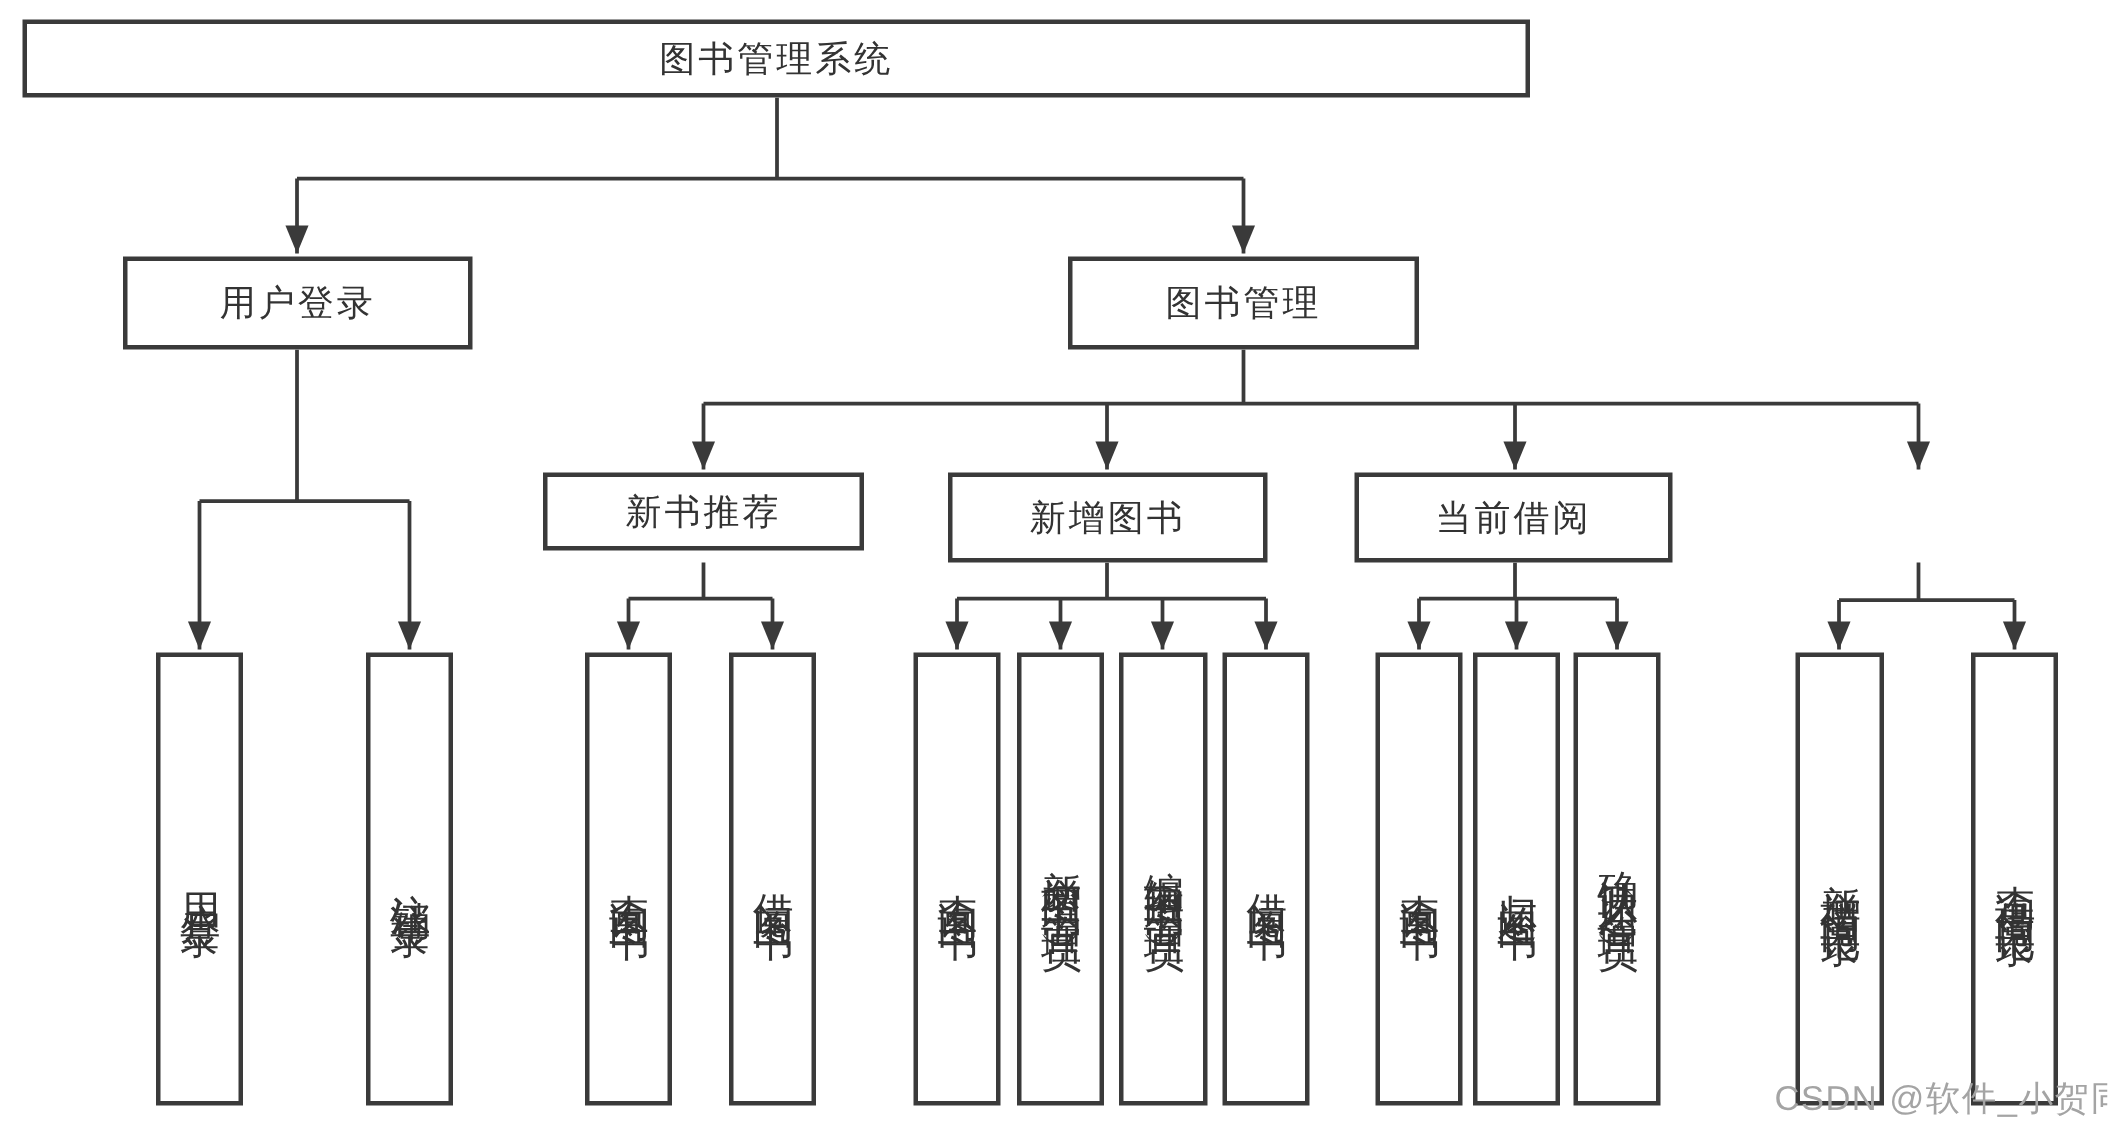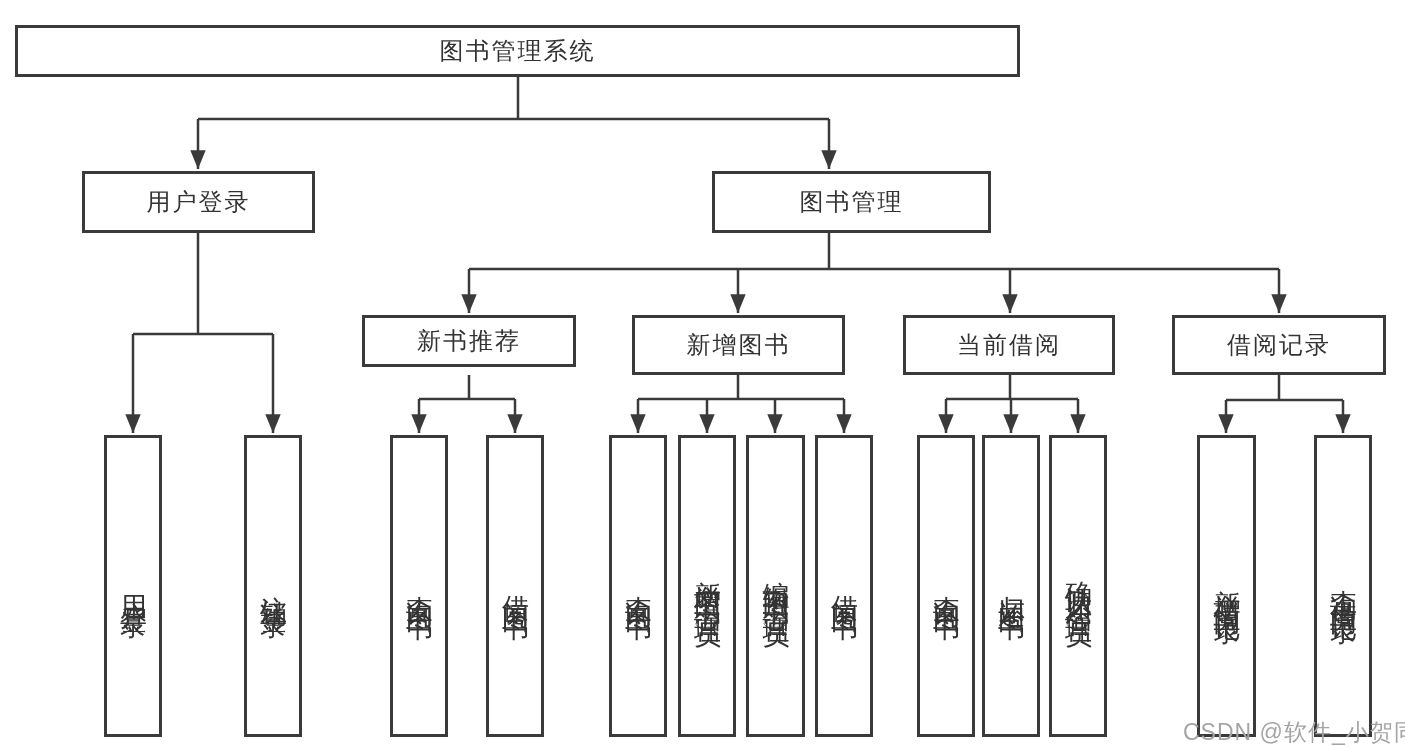--- a/index.html
+++ b/index.html
@@ -89,42 +89,39 @@
       <line x1="946" y1="399" x2="946" y2="433" marker-end="url(#arrow)"></line>
       <line x1="1011" y1="399" x2="1011" y2="433" marker-end="url(#arrow)"></line>
       <line x1="1078" y1="399" x2="1078" y2="433" marker-end="url(#arrow)"></line>
 
       <path d="M1279 375 V400 M1226 400 H1343"></path>
       <line x1="1226" y1="400" x2="1226" y2="433" marker-end="url(#arrow)"></line>
       <line x1="1343" y1="400" x2="1343" y2="433" marker-end="url(#arrow)"></line>
     </g>
   </svg>
 
-  <div class="node h-node" style="left:15px; top:13px; width:1005px; height:52px;margin-top:12px;">
+  <div class="node h-node" style="left:15px; top:13px; width:1005px; height:52px;">
     <span>图书管理系统</span>
   </div>
 
   <div class="node h-node" style="left:82px; top:171px; width:233px; height:62px;">
     <span>用户登录</span>
   </div>
-  <div class="node h-node" style="left:712px; top:171px; width:279px; height:62px;">
+  <div class="node h-node" style="left:712px; top:171px; width:234px; height:62px;">
     <span>图书管理</span>
   </div>
 
   <div class="node h-node" style="left:362px; top:315px; width:214px; height:52px;">
     <span>新书推荐</span>
   </div>
   <div class="node h-node" style="left:632px; top:315px; width:213px; height:60px;">
     <span>新增图书</span>
   </div>
   <div class="node h-node" style="left:903px; top:315px; width:212px; height:60px;">
     <span>当前借阅</span>
-  </div>
-  <div class="node h-node" style="left:1172px; top:315px; width:214px; height:60px;">
-    <span>借阅记录</span>
   </div>
 
   <div class="node v-node" style="left:104px; top:435px; width:58px; height:302px;">
     <span class="vtext">用户登录</span>
   </div>
   <div class="node v-node" style="left:244px; top:435px; width:58px; height:302px;">
     <span class="vtext">注销登录</span>
   </div>
 
   <div class="node v-node" style="left:390px; top:435px; width:58px; height:302px;">

